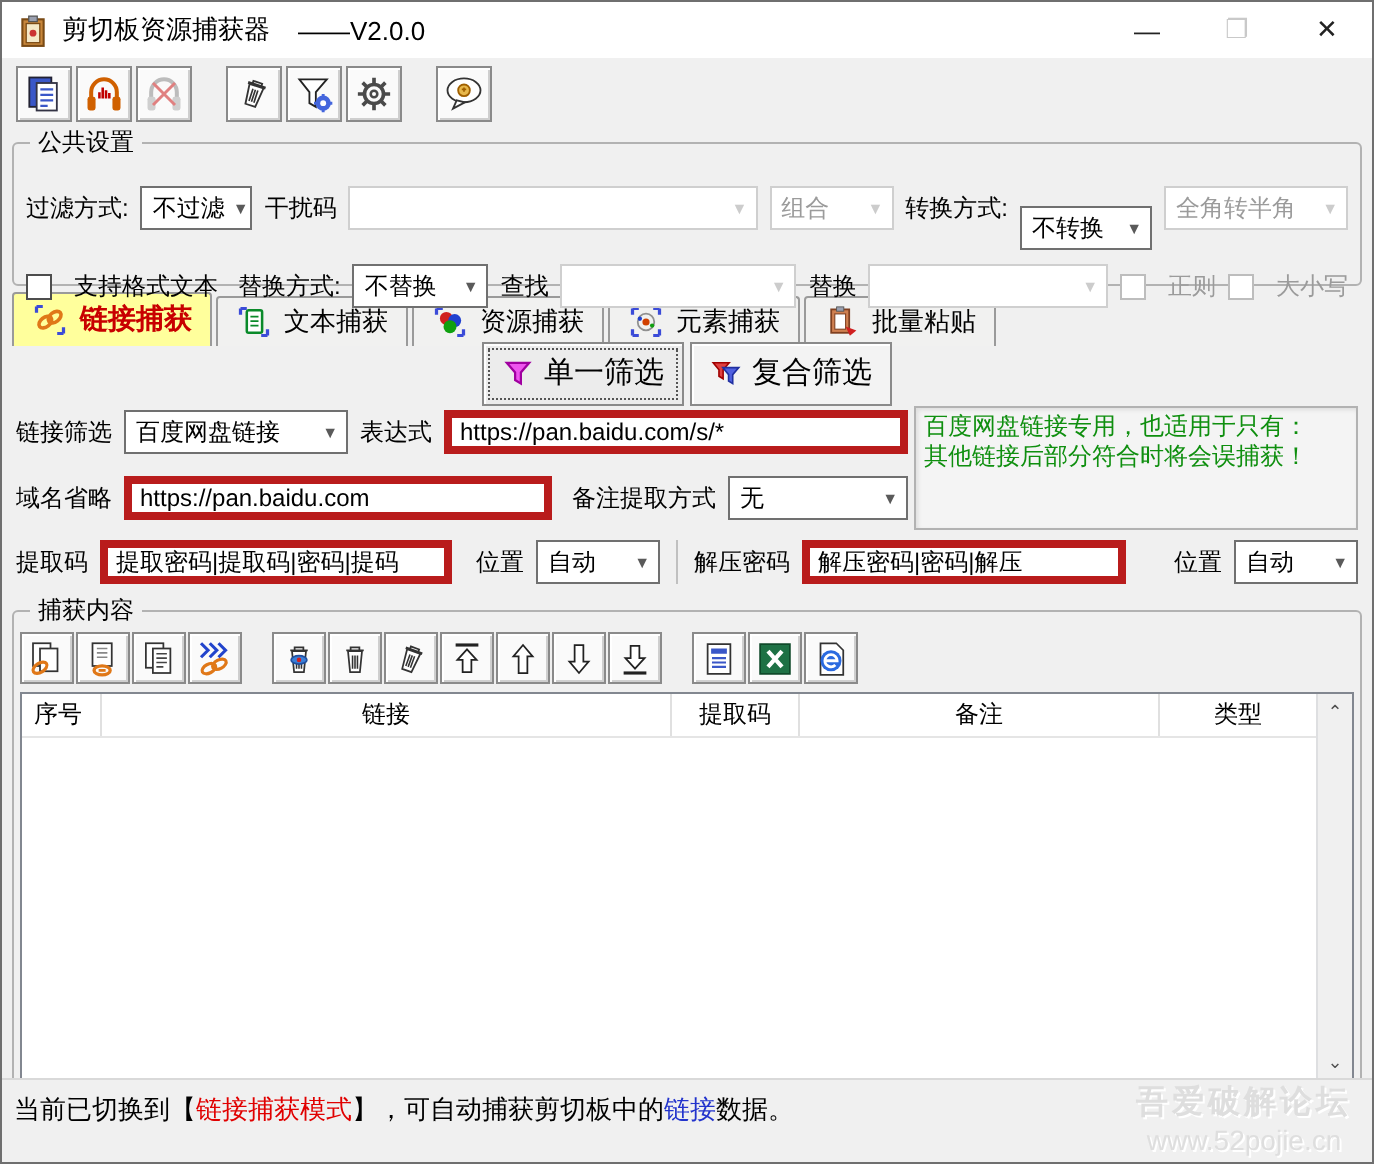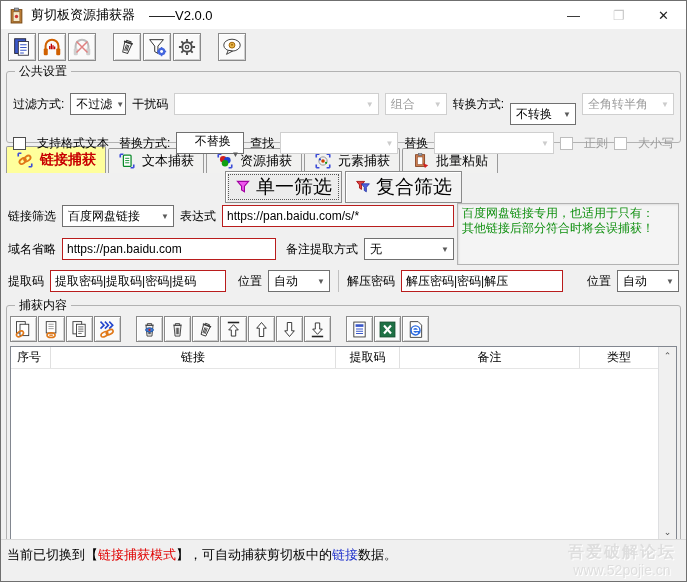--- a/index.html
+++ b/index.html
@@ -23,34 +23,34 @@
   .grp-label{position:absolute;top:-8px;left:8px;background:#f0f0f0;padding:0 4px;font-size:12px;color:#000;line-height:14px;}
   
   .row{display:flex;align-items:center;font-size:12px;color:#000;}
   .lbl{white-space:nowrap;}
   .lbl.dis{color:#9b9b9b;}
   .combo{display:flex;align-items:center;height:22px;box-sizing:border-box;background:#fff;border:1px solid #707070;
          font-size:12px;padding-left:5px;white-space:nowrap;}
   .combo .arr{margin-left:auto;color:#5a5a5a;font-size:8px;padding:0 4px;}
   .combo.dis{border-color:#cfcfcf;color:#9b9b9b;}
   .combo.dis .arr{color:#cccccc;}
-  .tbox{height:22px;box-sizing:border-box;background:#fff;border:1px solid #b91c1c;font-size:12px;padding:0 4px;
+  .tbox{height:22px;box-sizing:border-box;background:#fff;border:4px solid #b91c1c;font-size:12px;padding:0 4px;
         display:flex;align-items:center;white-space:nowrap;overflow:hidden;}
   .chk{width:13px;height:13px;box-sizing:border-box;border:1px solid #4d4d4d;background:#fff;margin-right:5px;flex:0 0 auto;}
   .chk.dis{border-color:#bdbdbd;}
   
   .tabstrip{display:flex;align-items:flex-end;height:27px;margin:3px 0 0 5px;}
   .tab{height:25px;box-sizing:border-box;display:flex;align-items:center;gap:6px;padding:0 9px;margin-right:2px;
        border:1px solid #9a9a9a;border-bottom:none;border-radius:2px 2px 0 0;background:#f1f1f0;font-size:13px;color:#000;}
   .tab.active{height:27px;background:#ffff9c;color:#c80000;font-weight:bold;font-size:14px;}
   .tab svg{width:18px;height:18px;}
   
   .flt-row{display:flex;justify-content:center;align-items:center;gap:3px;height:25px;margin-top:1px;}
   .flt-btn{height:32px;box-sizing:border-box;border:1px solid #8a8a8a;background:#f3f3f3;display:flex;align-items:center;
-           gap:5px;padding:0 9px;font-size:19px;box-shadow:inset 1px 1px 0 #fff;}
+           gap:5px;padding:0 9px;font-size:15px;box-shadow:inset 1px 1px 0 #fff;}
   .flt-btn.sel{background:#ececec;outline:1px dotted #555;outline-offset:-4px;}
   .flt-btn svg{width:16px;height:16px;}
   
   .linkpanel{position:relative;margin:4px 7px 0 7px;height:96px;}
   .lp-rowA{display:flex;align-items:center;gap:6px;width:446px;height:26px;font-size:12px;}
   .hintbox{position:absolute;right:0;top:0;width:222px;height:62px;box-sizing:border-box;border:1px solid #b2b2b2;
            background:#f4f4f4;box-shadow:inset 1px 1px 2px #ddd;padding:2px 4px;font-size:12px;line-height:15px;color:#0f8f0f;}
   .lp-rowC{display:flex;align-items:center;gap:6px;height:26px;margin-top:6px;font-size:12px;}
   .vsep{width:1px;height:22px;background:#c0c0c0;margin:0 2px;}
   
@@ -181,21 +181,21 @@
       </div>
       <div class="combo dis" style="width:92px;">
         <span>全角转半角</span>
           <span class="arr">▼</span>
       </div>
     </div>
     <div class="row" style="margin:7px 6px 0 6px;gap:6px;">
       <span class="chk"></span>
       <span class="lbl">支持格式文本</span>
       <span class="lbl" style="margin-left:4px;">替换方式:</span>
-      <div class="combo" style="width:68px;flex-direction:column;">
+      <div class="combo" style="width:68px;">
         <span>不替换</span>
           <span class="arr">▼</span>
       </div>
       <span class="lbl">查找</span>
       <div class="combo dis" style="width:118px;">
         <span></span>
           <span class="arr">▼</span>
       </div>
       <span class="lbl">替换</span>
       <div class="combo dis" style="flex:1;">

